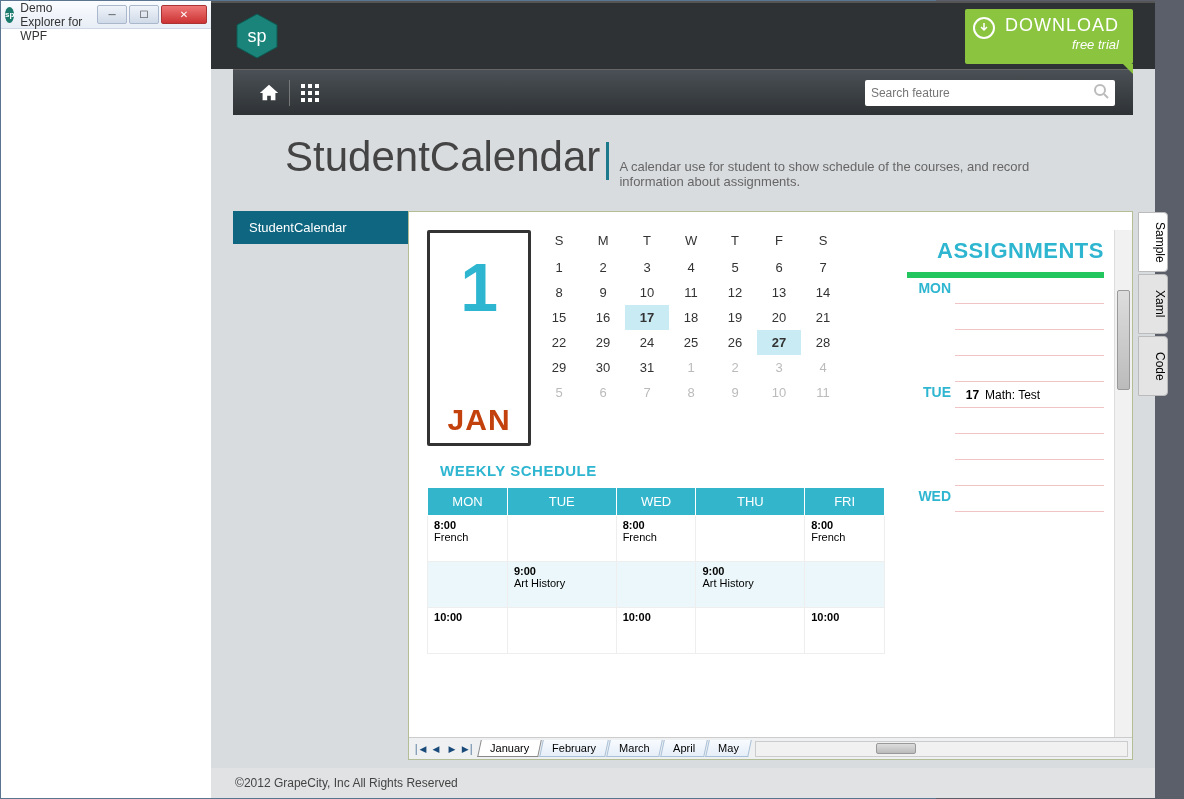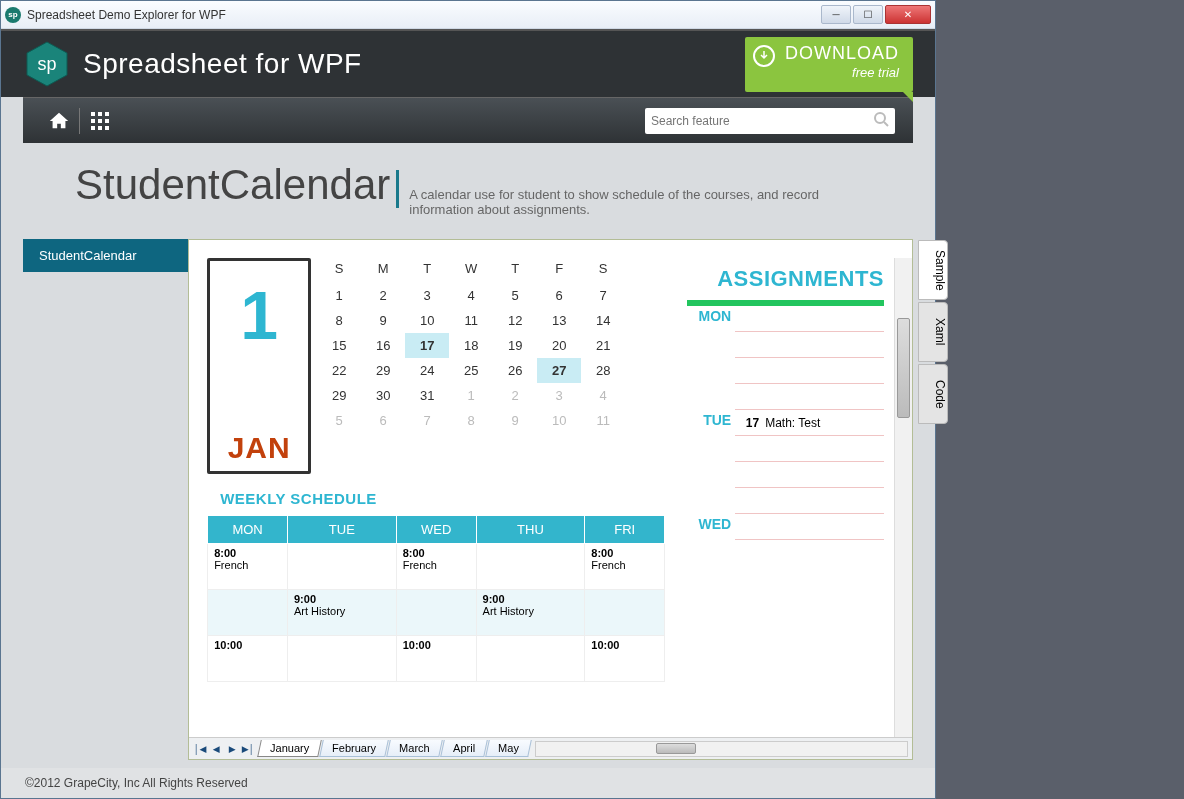--- a/index.html
+++ b/index.html
@@ -1,19 +1,19 @@
 <!DOCTYPE html>
 <html><head>
 <meta charset="utf-8">
 <style>
 * { margin: 0; padding: 0; box-sizing: border-box; }
 body { font-family: "Segoe UI", Arial, sans-serif; background: #5a5f6a; width: 1184px; height: 799px; overflow: hidden; }
 
 
-.window { width: 936px; height: 799px; background: #fff; border: 1px solid #5a7590; display: flex; flex-direction: column; }
+.window { width: 936px; height: 799px; background: #fff; border: 1px solid #5a7590; display: flex; flex-direction: row; }
 .titlebar { height: 28px; background: linear-gradient(#fafcff, #e8eef6); display: flex; align-items: center; padding: 0 4px; border-bottom: 1px solid #cfd8e4; }
 .titlebar-icon { width: 16px; height: 16px; background: #1a7a6e; border-radius: 50%; margin-right: 6px; display:flex; align-items:center; justify-content:center; color:#fff; font-size:8px; font-weight:bold; }
 .titlebar-text { font-size: 12px; color: #333; }
 .titlebar-buttons { margin-left: auto; display: flex; }
 .titlebar-btn { width: 30px; height: 19px; margin-left: 2px; background: linear-gradient(#f0f4fa, #d0dae8); border: 1px solid #aab8cc; border-radius: 2px; display: flex; align-items: center; justify-content: center; font-size: 10px; color: #333; cursor: pointer; }
 .titlebar-btn.close { width: 46px; background: linear-gradient(#e77, #c33); color: #fff; border-color: #a33; }
 
 
 .app { flex: 1; background: #d9dcdf; display: flex; flex-direction: column; padding: 0; }
 .banner { height: 68px; background: #2e3235; display: flex; align-items: center; padding: 0 24px; position: relative; border-top: 2px solid #555;}
@@ -105,21 +105,20 @@
   </div>
 
   <div class="app">
     <div class="banner">
       <div class="hex-logo">
         <svg class="hex-shape" viewBox="0 0 44 48">
             <polygon points="22,2 42,13 42,35 22,46 2,35 2,13" fill="#1a847a" stroke="#0d5a52" stroke-width="1"></polygon>
           </svg>
         <div style="position:absolute;inset:0;display:flex;align-items:center;justify-content:center;color:#fff;font-size:18px">sp</div>
       </div>
-      <div class="banner-title">Spreadsheet for WPF</div>
       <div class="download-badge">
         <span class="dl-icon">
           <svg width="12" height="12" viewBox="0 0 12 12">
               <path d="M6 1v6M3 5l3 3 3-3" stroke="#fff" stroke-width="1.5" fill="none"></path>
             </svg>
         </span>
         <div class="download-title">DOWNLOAD</div>
         <div class="download-sub">free trial</div>
       </div>
     </div>

